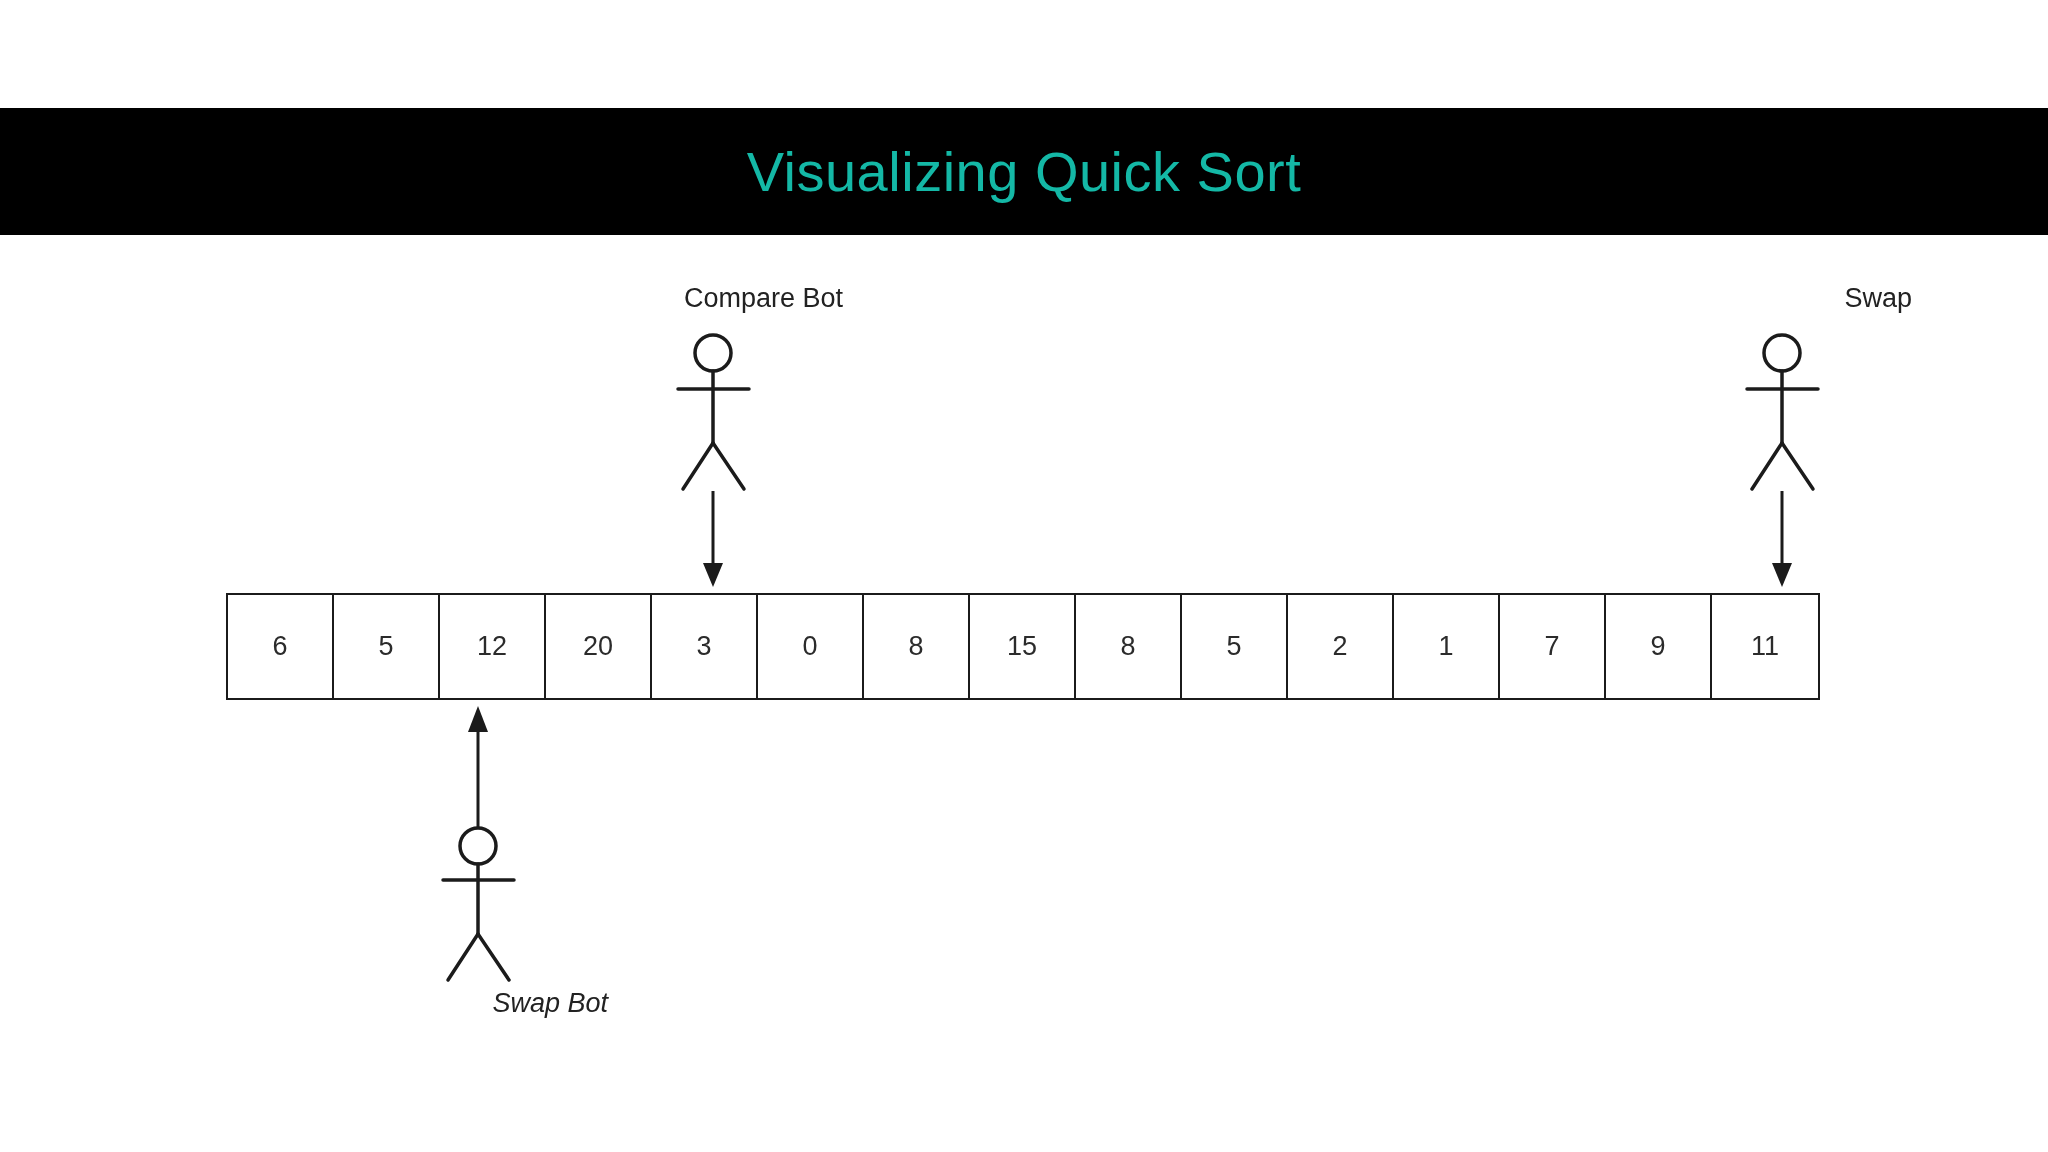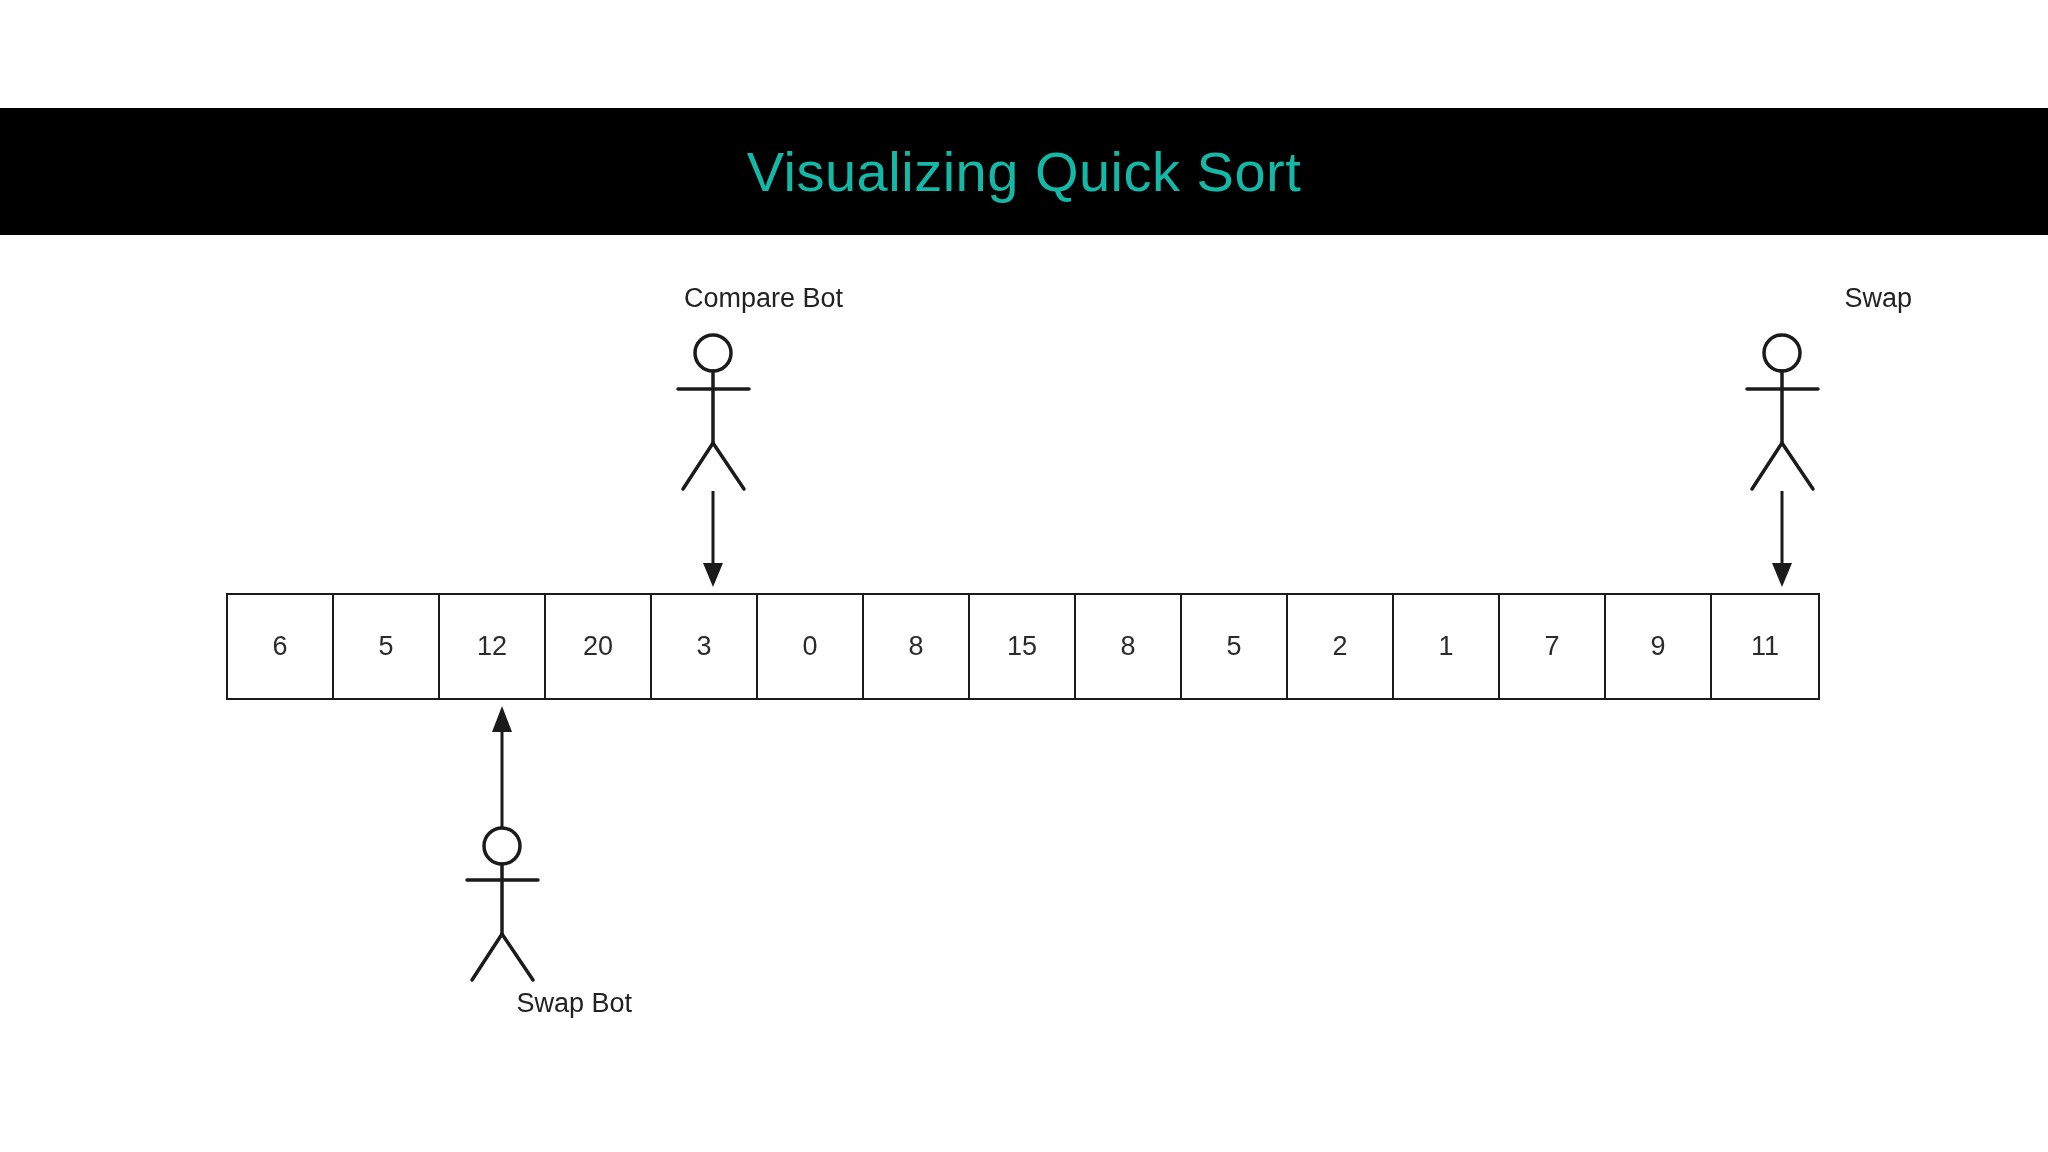--- a/index.html
+++ b/index.html
@@ -102,21 +102,21 @@
   #compare-bot { left: 583px; top: 285px; height: 320px; }
   #compare-bot .bot-label { top: 0px; }
   #compare-bot .bot-figure { top: 36px; }
 
   
   #pivot-bot { left: 1652px; top: 285px; height: 320px; }
   #pivot-bot .bot-label { top: 0px; }
   #pivot-bot .bot-figure { top: 36px; }
 
   
-  #swap-bot { left: 372px; top: 700px; height: 330px; }
+  #swap-bot { left: 348px; top: 700px; height: 330px; font-style: italic; }
   #swap-bot .bot-figure { top: 0px; }
   #swap-bot .bot-label { top: 290px; }
 
   svg { display: block; }
 </style>
 </head>
 <body>
 
 <div id="stage">
 

